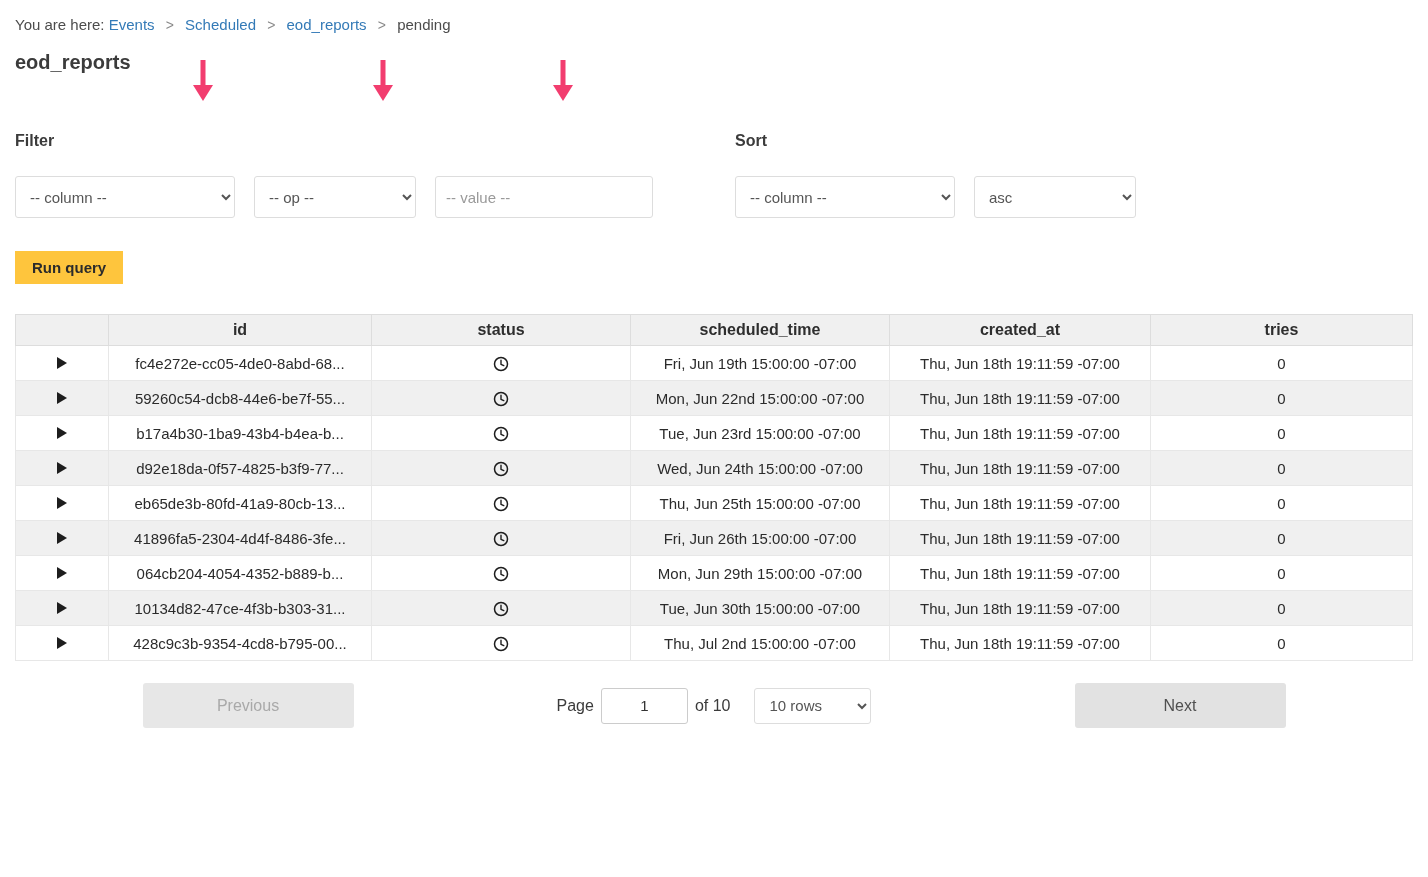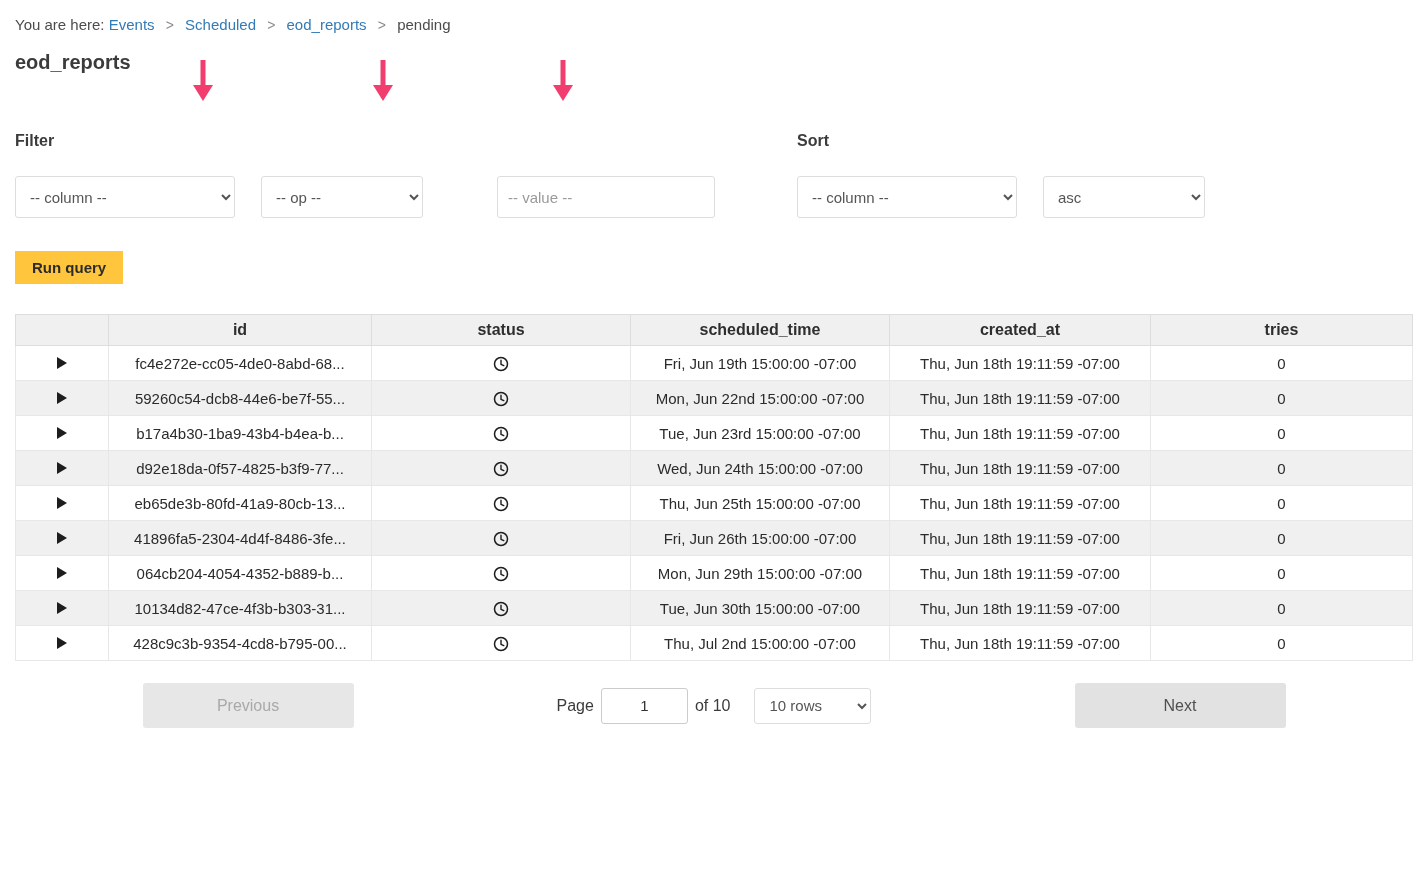--- a/index.html
+++ b/index.html
@@ -19,27 +19,27 @@
   .arrow-3 { left: 552px; top: 60px; }
 
   
   .tabs { display: flex; align-items: flex-end; border-bottom: 1px solid #e5e5e5; padding-left: 15px; margin-top: 29px; }
   .tab { background: #e7e7e7; font-weight: bold; font-size: 15px; color: #4d4d4d; padding: 17px 23px; margin-right: 15px; cursor: pointer; white-space: nowrap; }
   .tab.active { background: #fff; border: 1px solid #e7e7e7; border-bottom: none; border-top: 4px solid var(--tab-active-border, #ffc627); padding: 15px 23px 19px; margin-bottom: -1px; color: #2e2e2e; }
 
   
   .query { padding: 58px 15px 0; display: flex; }
   .q-label { font-size: 16px; font-weight: bold; color: #3b3b3b; margin-bottom: 26px; }
-  .controls { display: flex; gap: 26px; align-items: center; }
+  .controls { display: flex; gap: 19px; align-items: center; }
   select, .text-input {
     height: 42px; border: 1px solid #ddd; border-radius: 3px; background: #fff;
     color: #555; font-size: 15px; font-family: inherit; padding: 0 10px;
   }
   .text-input::placeholder { color: #9a9a9a; }
-  .w-col { width: 220px; } .w-op { width: 162px; } .w-val { width: 218px; margin-left: 48px; }
+  .w-col { width: 220px; } .w-op { width: 162px; } .w-val { width: 218px; }
   .sort-block { margin-left: 82px; }
 
   .run-btn {
     margin: 33px 15px 0; background: var(--accent-yellow, #fec53d); border: none; border-radius: 0;
     padding: 0 17px; height: 33px; font-size: 15px; font-weight: bold; color: #2b2b2b;
     cursor: pointer; font-family: inherit;
   }
 
   
   .table-wrap { margin: 30px 15px 0; }

